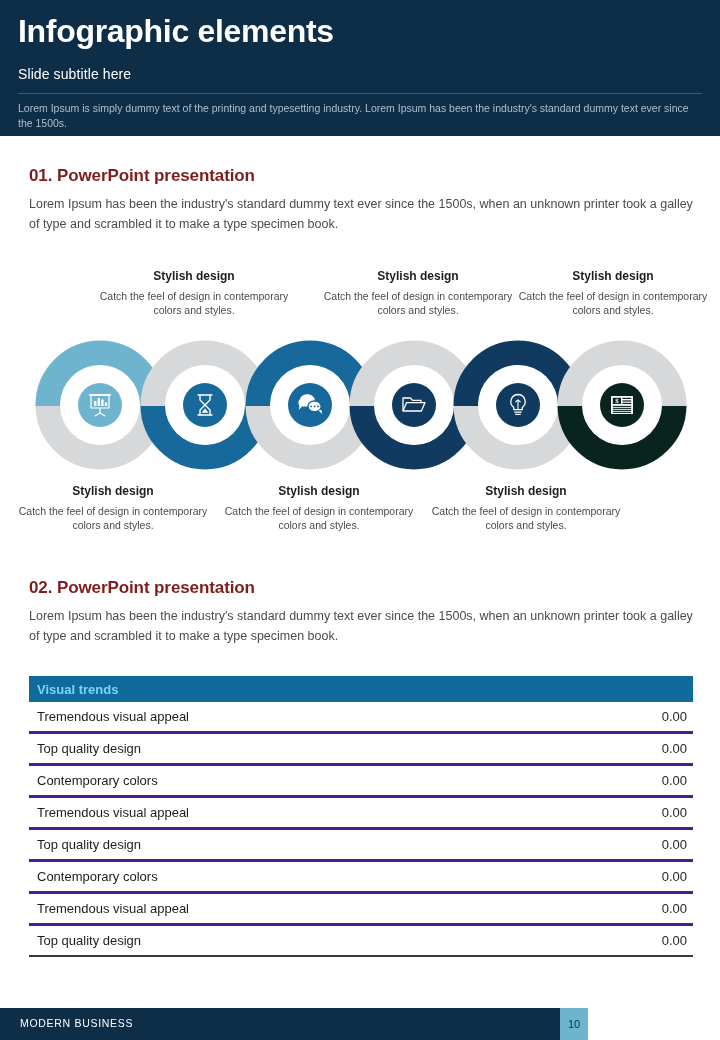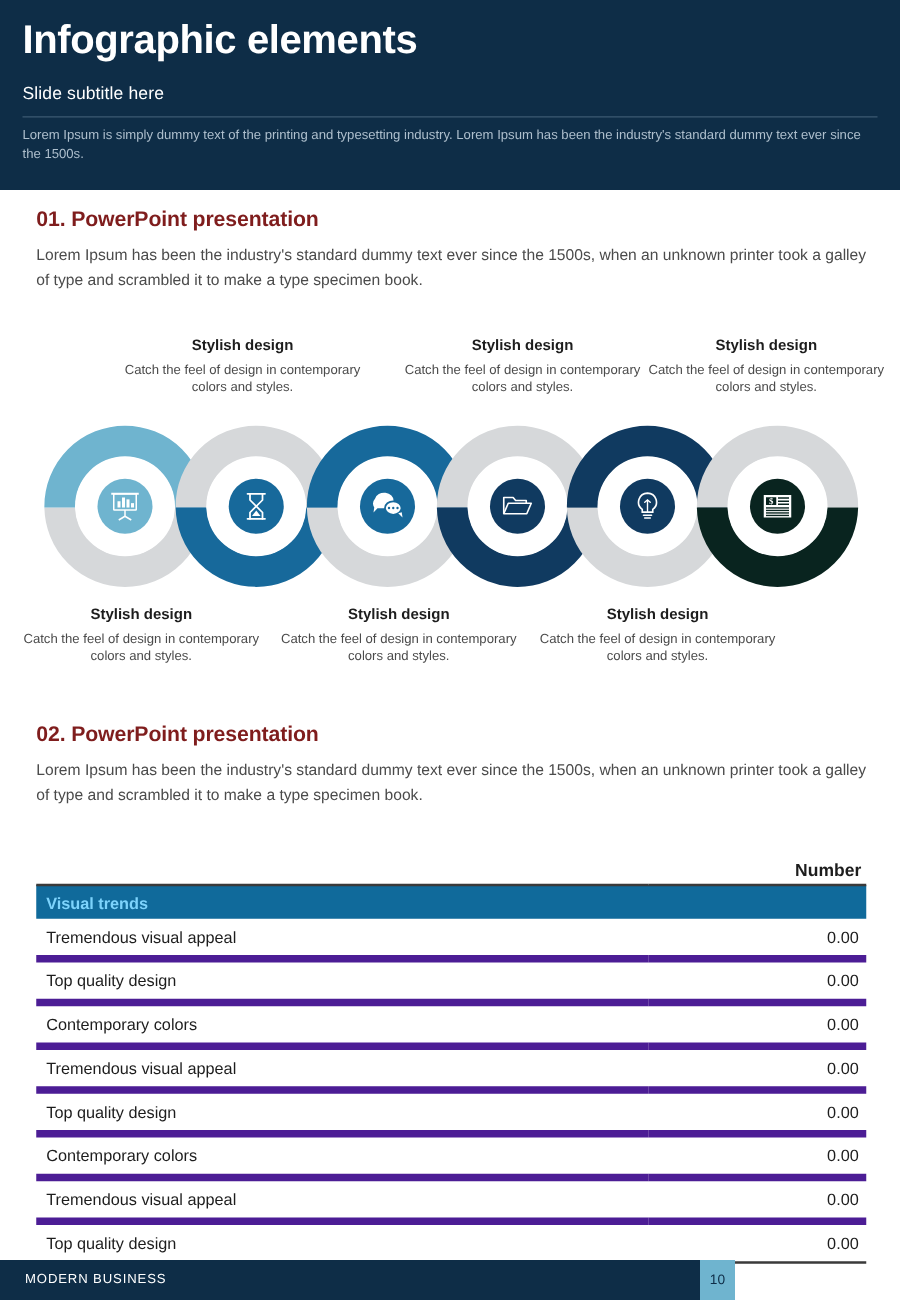--- a/index.html
+++ b/index.html
@@ -7,21 +7,21 @@
     width:720px;height:1040px;
     background:#ffffff;
     font-family:"Liberation Sans", sans-serif;
     overflow:hidden;
     position:relative;
     -webkit-font-smoothing:antialiased;
   }
 
   
   .header{
-    position:absolute;left:0;top:0;width:720px;height:152px;
+    position:absolute;left:0;top:0;width:720px;height:136px;
     background:#0e2d47;
     box-sizing:border-box;
     padding:0 18px;
   }
   .header-title{
     position:absolute;left:18px;top:12px;
     font-size:32px;font-weight:bold;color:#ffffff;
     letter-spacing:-0.3px;line-height:38px;
   }
   .header-subtitle{
@@ -88,21 +88,21 @@
     padding-bottom:3px;
   }
   .tbl .hdr-row td.num{text-align:right;padding-right:4px;}
   .tbl .cat-row td{
     height:26px;background:#106a9b;color:#7dd3fc;
     font-size:13px;font-weight:bold;
     padding-left:8px;vertical-align:middle;
   }
   .tbl .data-row td{
     height:29px;vertical-align:middle;
-    border-bottom:6px solid #4c1d95;
+    border-bottom:3px solid #4c1d95;
     font-size:13px;color:#1d1d1d;
     padding-left:8px;
   }
   .tbl .data-row td.num{text-align:right;padding-right:6px;padding-left:0;}
   .tbl .data-row:last-child td{border-bottom:2px solid #3a3a3a;}
 
   
   .footer{
     position:absolute;left:0;top:1008px;width:588px;height:32px;
     background:#0e2d47;
@@ -272,24 +272,20 @@
 <div class="chain-label lbl-bot" style="left:426px;">
   <div class="lbl-title">Stylish design</div>
   <div class="lbl-desc">Catch the feel of design in contemporary colors and styles.</div>
 </div>
 
 <div class="section-title" id="sec2-title">02. PowerPoint presentation</div>
 <div class="section-body" id="sec2-body">Lorem Ipsum has been the industry's standard dummy text ever since the 1500s, when an unknown printer took a galley of type and scrambled it to make a type specimen book.</div>
 
 <table class="tbl">
   <tbody>
-    <tr class="hdr-row">
-      <td></td>
-      <td class="num">Number</td>
-    </tr>
     <tr class="cat-row">
       <td colspan="2">Visual trends</td>
     </tr>
     <tr class="data-row">
       <td>Tremendous visual appeal</td>
       <td class="num">0.00</td>
     </tr>
     <tr class="data-row">
       <td>Top quality design</td>
       <td class="num">0.00</td>

